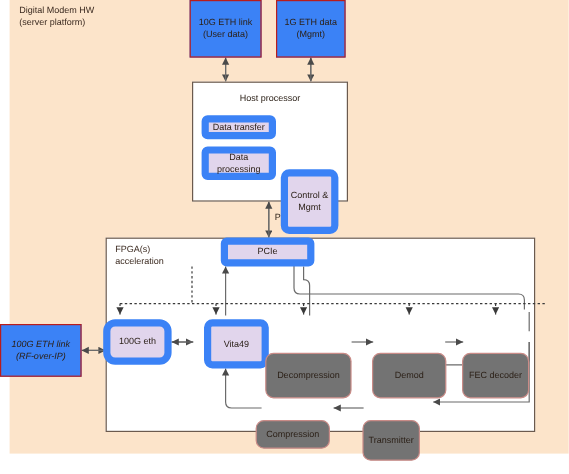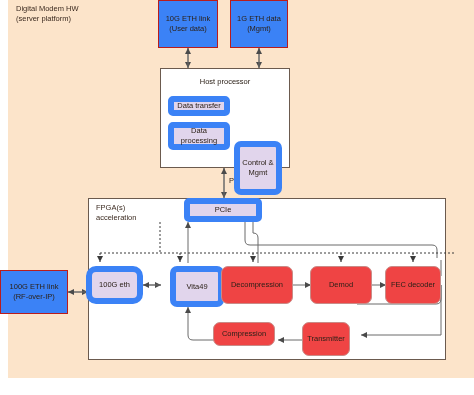--- a/index.html
+++ b/index.html
@@ -73,23 +73,24 @@
     background: #3b82f6;
     border: 1px solid #b91c1c;
   }
   .node.purple {
     background: #e1d5ec;
     border: 6px solid #3b82f6;
     border-radius: 7px;
   }
   .node.purple.sharp { border-radius: 5px; }
   .node.pink {
-    background: #ef4444;
+    background: #737373;
     border: 1px solid #c98b87;
     border-radius: 7px;
+    margin-top: 28px;
   }
   .node.hostbox {
     background: #ffffff;
     border: 1px solid #6b5a4e;
     display: block;
   }
   .host-title {
     position: absolute;
     left: 0;
     top: 8px;
@@ -204,21 +205,21 @@
   <div class="node purple sharp" style="left:168px; top:96px; width:62px; height:20px;">Data transfer</div>
 
   <div class="node purple sharp" style="left:168px; top:122px; width:62px; height:28px;">Data
 processing</div>
 
   <div class="node purple" style="left:234px; top:96px; width:48px; height:54px;margin-top:45px;">Control &amp;
 Mgmt</div>
 
   <div class="node purple sharp" style="left:184px; top:198px; width:78px; height:24px;">PCIe</div>
 
-  <div class="node plain" style="left:0px; top:270px; width:68px; height:44px;">100G ETH link
+  <div class="node plain" style="left:0px; top:270px; width:68px; height:44px;font-style:italic;">100G ETH link
 (RF-over-IP)</div>
 
   <div class="node purple" style="left:86px; top:266px; width:57px; height:38px;border-radius:10px;">100G eth</div>
 
   <div class="node purple" style="left:160px; top:266px; width:54px; height:41px;margin-left:10px;">Vita49</div>
 
   <div class="node pink" style="left:221px; top:266px; width:72px; height:38px;">Decompression</div>
 
   <div class="node pink" style="left:310px; top:266px; width:62px; height:38px;">Demod</div>
 

